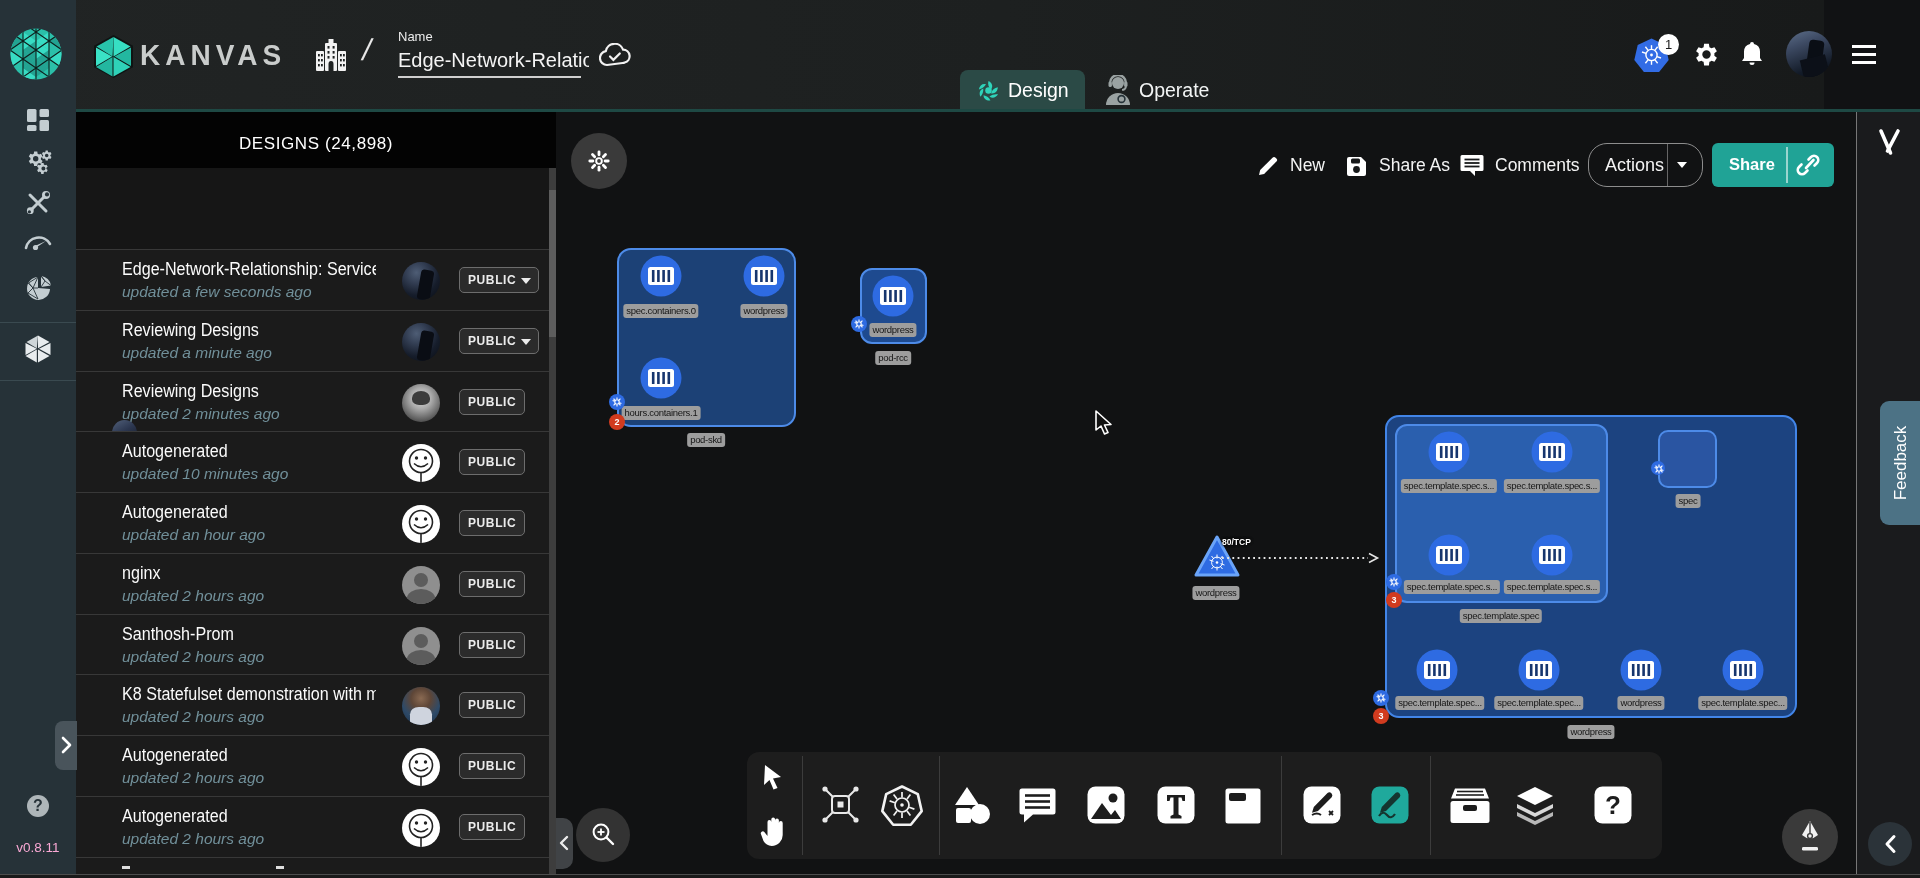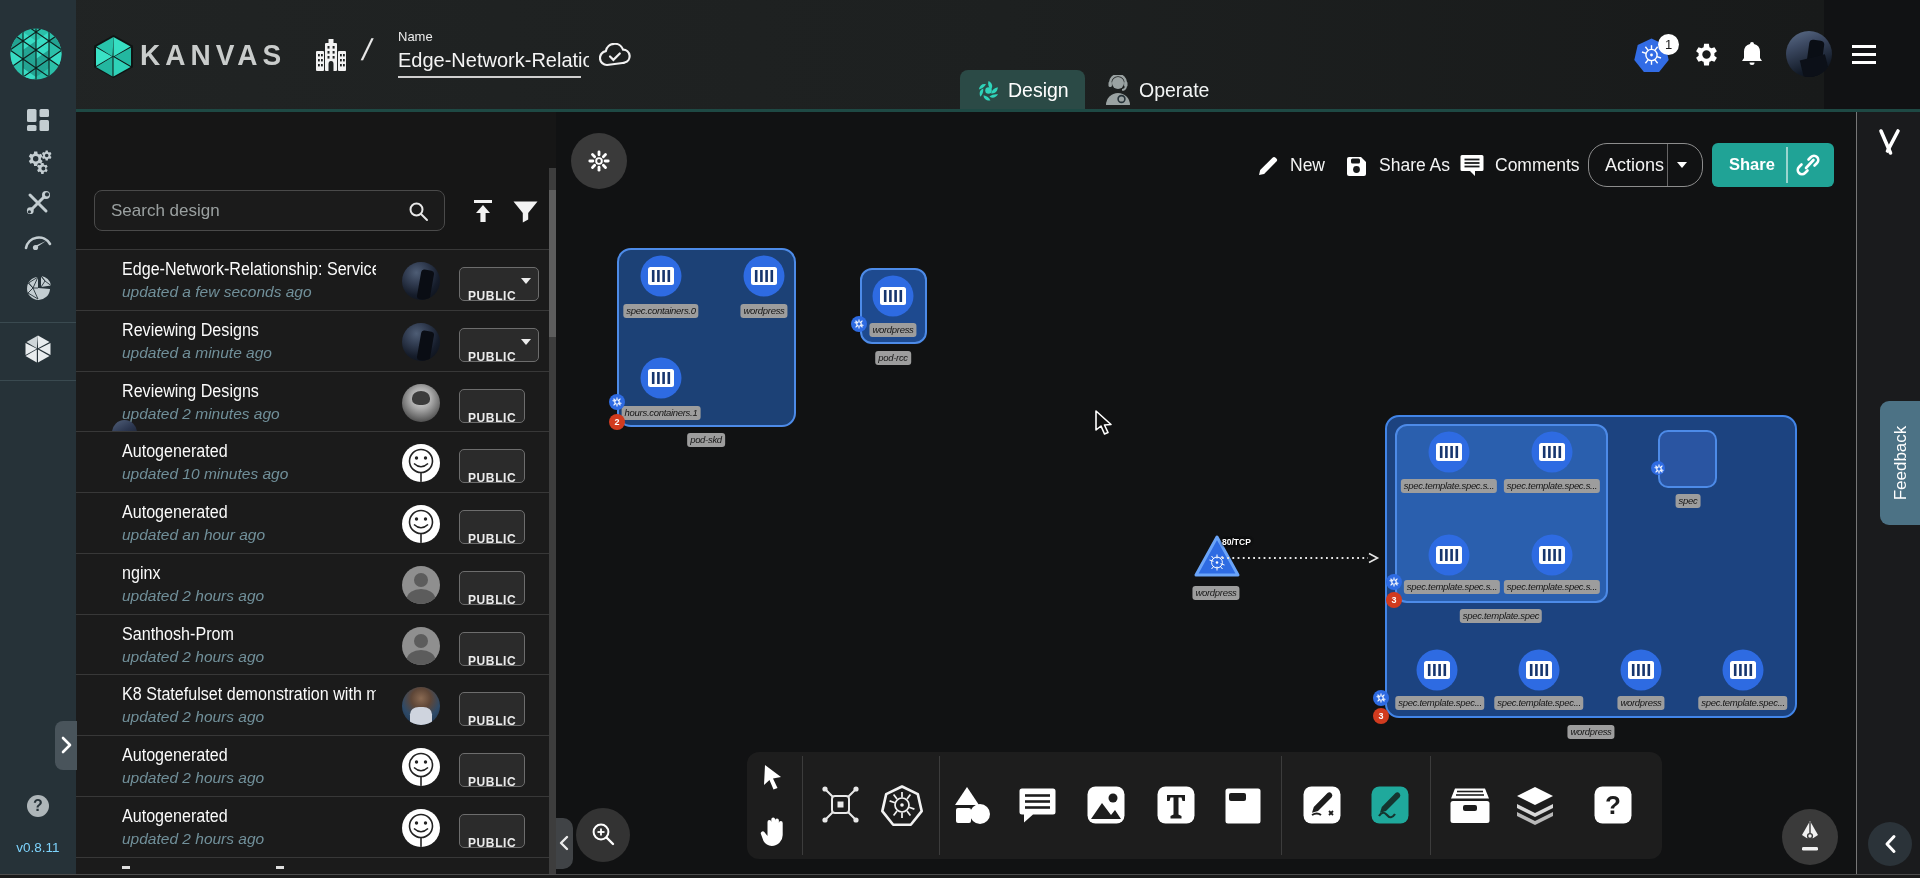--- a/index.html
+++ b/index.html
@@ -16,37 +16,37 @@
 .ico { position:absolute; }
 
 #dhead { left:0; top:0; width:480px; height:56px; background:#030303; color:#fff; text-align:center; line-height:63px; font-size:17px; letter-spacing:0.6px; }
 #searchrow { left:0; top:56px; width:480px; height:76px; background:#161616; }
 #searchbox { left:18px; top:22px; width:351px; height:41px; border:1px solid #4a4a4a; border-radius:8px; background:#1b1b1b; color:#9aa0a0; font-size:17px; line-height:39px; padding-left:16px; }
 #rowwrap { left:0; top:137px; width:476px; height:625px; background:#1a1a1a; }
 .row { position:absolute; left:0; width:476px; height:60.75px; border-top:1.5px solid #383838; background:#1b1b1b; }
 .rtitle { position:absolute; left:46px; top:9px; color:#fbfbfb; font-size:17.5px; white-space:nowrap; max-width:276px; overflow:hidden; transform:scaleX(0.92); transform-origin:0 0; }
 .rsub { position:absolute; left:46px; top:33px; color:#71909a; font-size:15.5px; font-style:italic; white-space:nowrap; }
 .rav { position:absolute; left:326px; top:12px; width:38px; height:38px; border-radius:50%; overflow:hidden; }
-.pill { position:absolute; left:383px; top:17px; height:26px; background:#2b2b2b; border:1px solid #6d6d6d; border-radius:5px; color:#ececec; font-size:12px; font-weight:bold; letter-spacing:0.6px; line-height:24px; padding:16px 8px; }
+.pill { position:absolute; left:383px; top:17px; height:26px; background:#2b2b2b; border:1px solid #6d6d6d; border-radius:5px; color:#ececec; font-size:12px; font-weight:bold; letter-spacing:0.6px; line-height:24px; padding:0 8px; }
 .caret { position:absolute; right:7px; top:10px; width:0; height:0; border-left:5px solid transparent; border-right:5px solid transparent; border-top:6px solid #ececec; }
 .av-bat { background:radial-gradient(circle at 38% 28%,#4e5d75 0%,#323d52 30%,#161d2b 62%,#090c12 100%); }
 .av-bat::after { content:""; position:absolute; left:17px; top:8px; width:13px; height:30px; background:#0a0d14; transform:rotate(10deg); border-radius:3px; }
 .av-gray { background:radial-gradient(circle at 50% 38%,#ddd 0%,#aaa 35%,#555 75%,#333 100%); }
 .av-gray::after { content:""; position:absolute; left:10px; top:7px; width:18px; height:14px; background:#3c3c3c; border-radius:50% 50% 40% 40%; }
 .av-person { background:#8f8f8f; }
 .av-person::before { content:""; position:absolute; left:12px; top:7px; width:14px; height:14px; border-radius:50%; background:#5c5c5c; }
 .av-person::after { content:""; position:absolute; left:5px; top:23px; width:28px; height:18px; border-radius:50% 50% 0 0; background:#5c5c5c; }
 .av-k8 { background:radial-gradient(circle at 50% 30%,#8a6a52 0%,#5e4637 30%,#2e4a68 60%,#1c3048 100%); }
 .av-k8::after { content:""; position:absolute; left:8px; top:20px; width:22px; height:18px; background:#cfd4de; border-radius:40% 40% 0 0; }
 .av-smile { background:#fff; }
 .av-smile svg { position:absolute; left:0; top:0; }
 #scrolltrack { left:549px; top:168px; width:7px; height:706px; background:#3d3d3d; z-index:12; }
 #scrollthumb { left:549px; top:190px; width:7px; height:147px; background:#5d5d5d; z-index:13; }
 
-.plabel { position:absolute; background:#9d9d9d; color:#161616; font-size:9.5px; letter-spacing:-0.3px; padding:1px 3px 2px; border-radius:3px; white-space:nowrap; transform:translateX(-50%);font-style:italic; }
+.plabel { position:absolute; background:#9d9d9d; color:#161616; font-size:9.5px; letter-spacing:-0.3px; padding:1px 3px 2px; border-radius:3px; white-space:nowrap; transform:translateX(-50%); }
 .ncirc { position:absolute; width:41px; height:41px; border-radius:50%; background:#2e6be2; transform:translate(-50%,-50%); }
 .ncirc svg { position:absolute; left:7px; top:11px; }
 .badge { position:absolute; width:16px; height:16px; border-radius:50%; transform:translate(-50%,-50%); z-index:4; }
 .bblue { background:#2e6be2; }
 .bred { background:#d13b1f; color:#fff; font-size:9px; font-weight:bold; text-align:center; line-height:16px; }
 
 #btoolbar { left:747px; top:752px; width:915px; height:107px; background:#1d1d1d; border-radius:12px; z-index:3; }
 .tdiv { position:absolute; top:4px; width:1px; height:99px; background:#3c3c3c; }
 </style>
 </head>
@@ -248,37 +248,24 @@
   </svg>
   <div class="ico" style="left:0px;top:380px;width:76px;height:1px;background:#3a4a50"></div>
 
   <div class="ico" style="left:55px;top:721px;width:22px;height:49px;background:#49545b;border-radius:8px 0 0 8px">
     <svg style="position:absolute;left:4px;top:15px" width="14" height="18" viewBox="0 0 14 18">
         <path d="M4 2 l7 7 l-7 7" fill="none" stroke="#fff" stroke-width="2.6" stroke-linecap="round" stroke-linejoin="round"></path>
       </svg>
   </div>
 
   <div class="ico" style="left:27px;top:795px;width:22px;height:22px;border-radius:50%;background:#aeb6b9;color:#263238;text-align:center;line-height:22px;font-size:16px;font-weight:bold">?</div>
-  <div class="ico" style="left:0;top:840px;width:76px;text-align:center;color:#7dd3fc;font-size:13.5px">v0.8.11</div>
+  <div class="ico" style="left:0;top:840px;width:76px;text-align:center;color:#f9a8d4;font-size:13.5px">v0.8.11</div>
 </div>
 <div class="abs" id="leftpanel">
-  <div class="abs" id="searchrow">
-    <div class="abs" id="searchbox">Search design</div>
-    <svg class="ico" style="left:332px;top:33px" width="21" height="21" viewBox="0 0 21 21">
-      <circle cx="8.5" cy="8.5" r="6" fill="none" stroke="#e8e8e8" stroke-width="2"></circle>
-      <line x1="13" y1="13" x2="19" y2="19" stroke="#e8e8e8" stroke-width="2" stroke-linecap="round"></line>
-    </svg>
-    <svg class="ico" style="left:397px;top:32px" width="20" height="23" viewBox="0 0 20 23" fill="#f2f2f2">
-      <rect x="1" y="0" width="18" height="3"></rect>
-      <path d="M10 5 l7 8 h-4.4 v9 h-5.2 v-9 H3 z"></path>
-    </svg>
-    <svg class="ico" style="left:437px;top:33px" width="25" height="22" viewBox="0 0 25 22" fill="#f2f2f2">
-      <path d="M0.5 0.5 h24 l-9.3 11.5 v6.5 l-5.4 3 v-9.5 z"></path>
-    </svg>
-  </div>
+  <div class="abs" id="dhead">DESIGNS (24,898)</div>
   <div class="abs" id="rowwrap">
     <div class="row" style="top:0px">
       <div class="rtitle">Edge-Network-Relationship: Servicе</div>
       <div class="rsub">updated a few seconds ago</div>
       <div class="rav av-bat"></div>
       <div class="pill" style="padding-right:22px">PUBLIC<span class="caret"></span></div>
     </div>
     <div class="row" style="top:60.75px">
       <div class="rtitle">Reviewing Designs</div>
       <div class="rsub">updated a minute ago</div>

